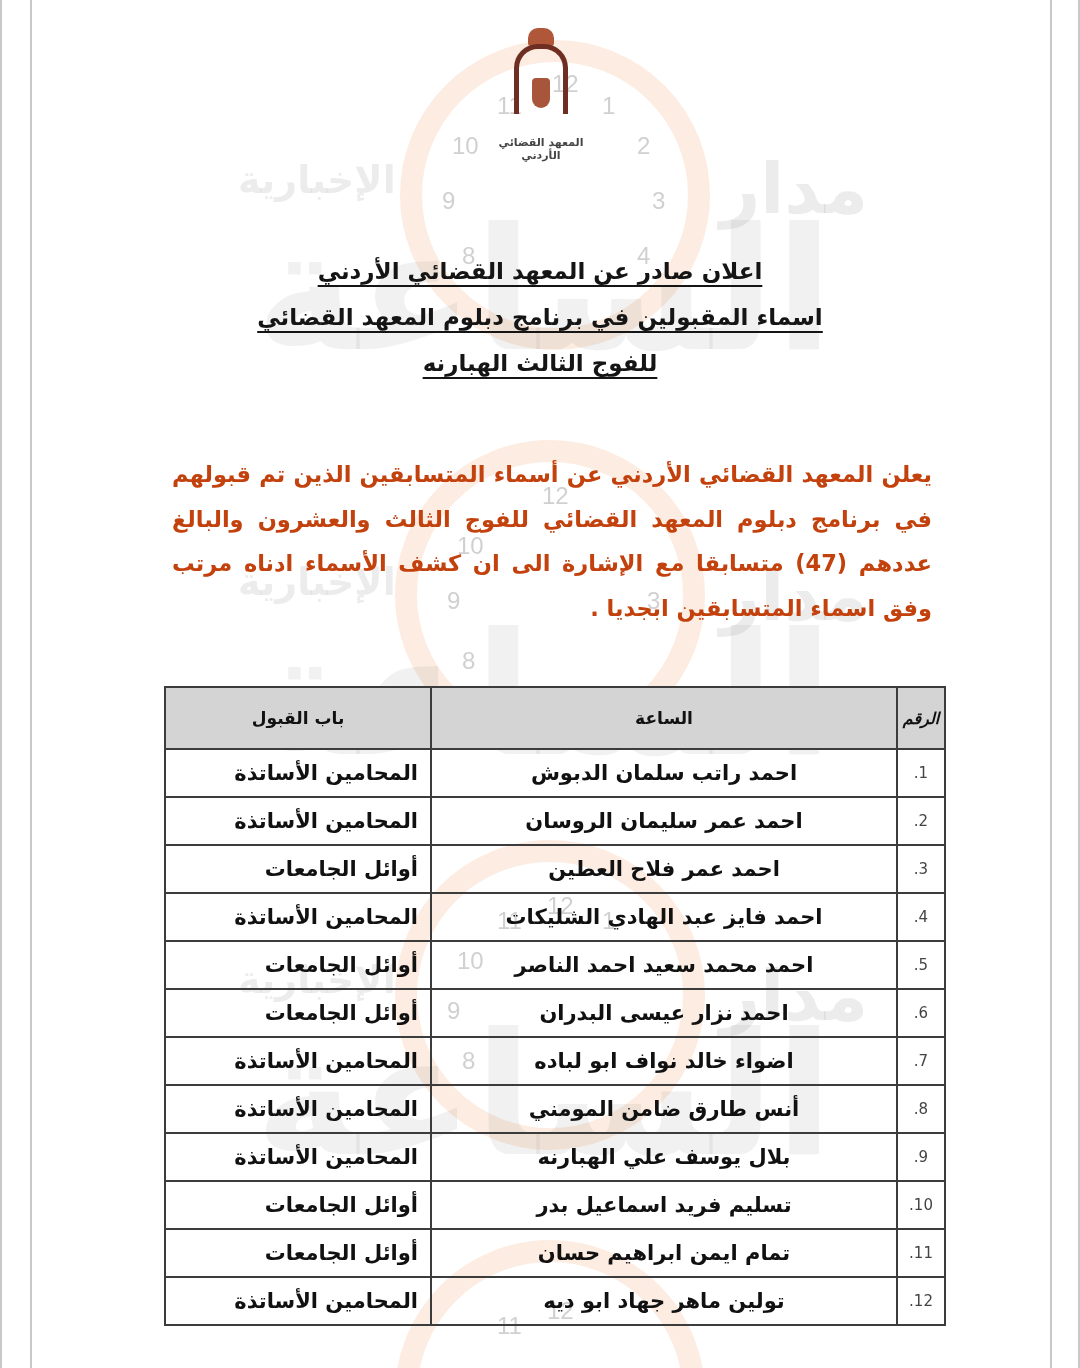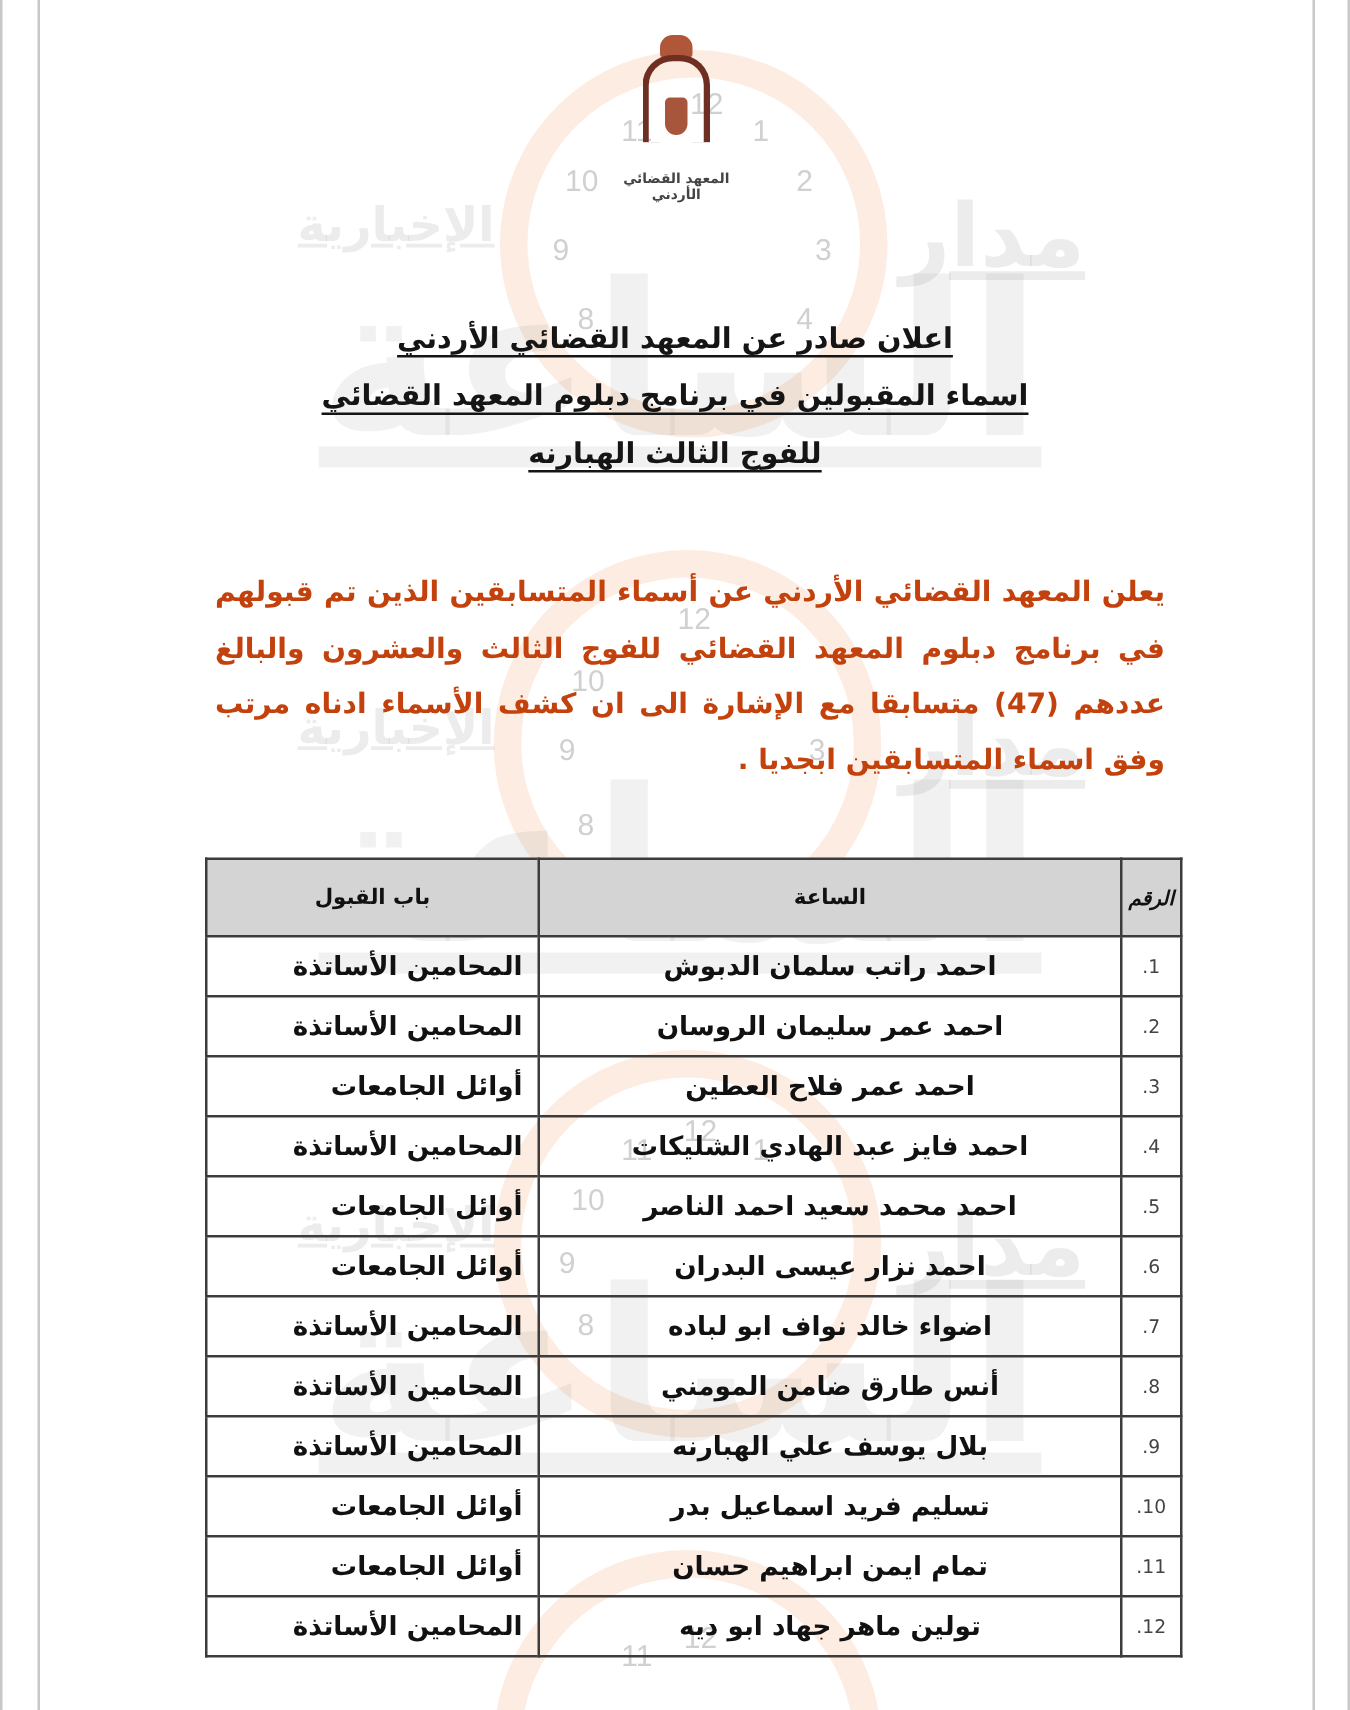--- a/index.html
+++ b/index.html
@@ -9,21 +9,21 @@
     font-family: "DejaVu Sans", sans-serif;
     color: #111;
   }
   .edge-line { position: absolute; top: 0; bottom: 0; background: #c8c8c8; }
   .edge-l0 { left: 0; width: 2px; }
   .edge-l1 { left: 30px; width: 2px; }
   .edge-r1 { left: 1050px; width: 2px; }
   .edge-r0 { left: 1078px; width: 2px; }
 
   
-  .wm { position: absolute; pointer-events: none; text-decoration: underline; }
+  .wm { position: absolute; pointer-events: none; }
   .wm-clock {
     width: 310px; height: 310px; border-radius: 50%;
     border: 22px solid rgba(250, 200, 170, 0.35);
     box-sizing: border-box;
   }
   .wm-clock .num { position: absolute; font-family: "Liberation Sans", sans-serif; font-size: 24px; color: rgba(150,150,150,0.45); }
   .wm-text-big {
     font-family: "DejaVu Sans", sans-serif; font-weight: bold;
     color: rgba(150,150,150,0.13); font-size: 170px; line-height: 1;
     direction: rtl;

